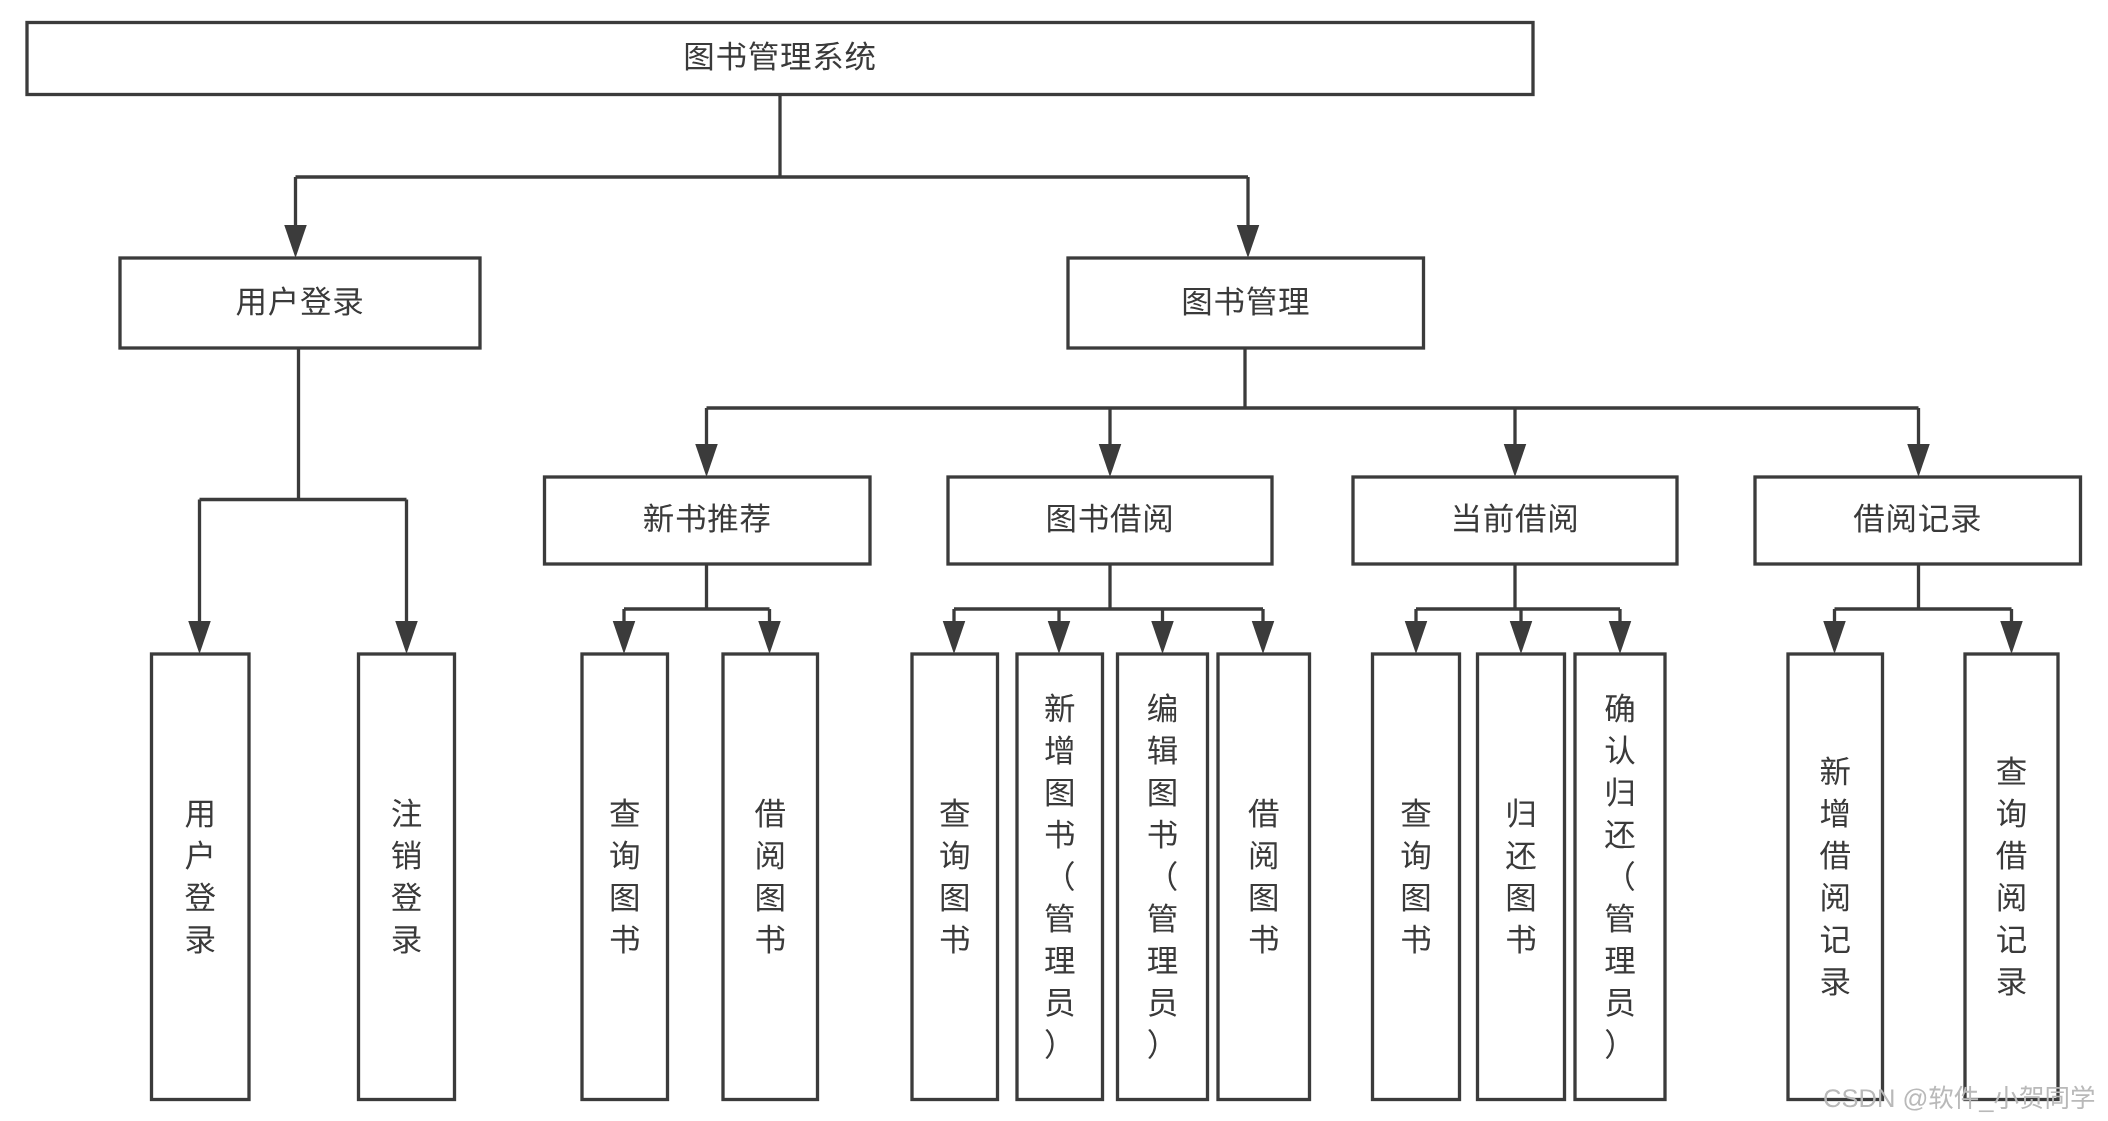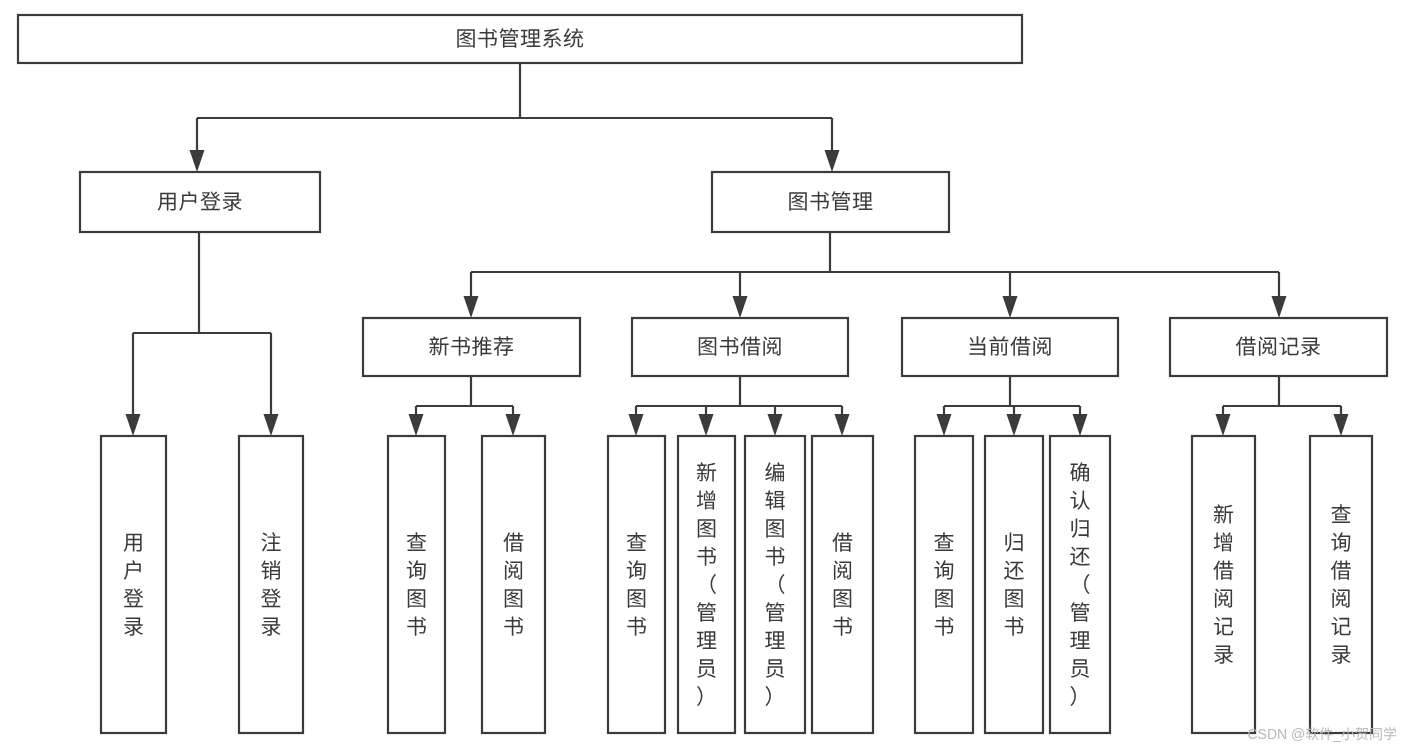--- a/index.html
+++ b/index.html
@@ -54,21 +54,21 @@
   }
   .arrow-head {
     fill: #3b3b3b;
     stroke: none;
   }
   .watermark {
     position: absolute;
     right: 8px;
     bottom: 4px;
     font-family: "Liberation Sans", "DejaVu Sans", sans-serif;
-    font-size: 14px;
+    font-size: 17px;
     color: #b9b9b9;
     white-space: nowrap;
     user-select: none;
     pointer-events: none;
   }
 </style>
 </head>
 <body>
 
 <div id="diagram-root">

